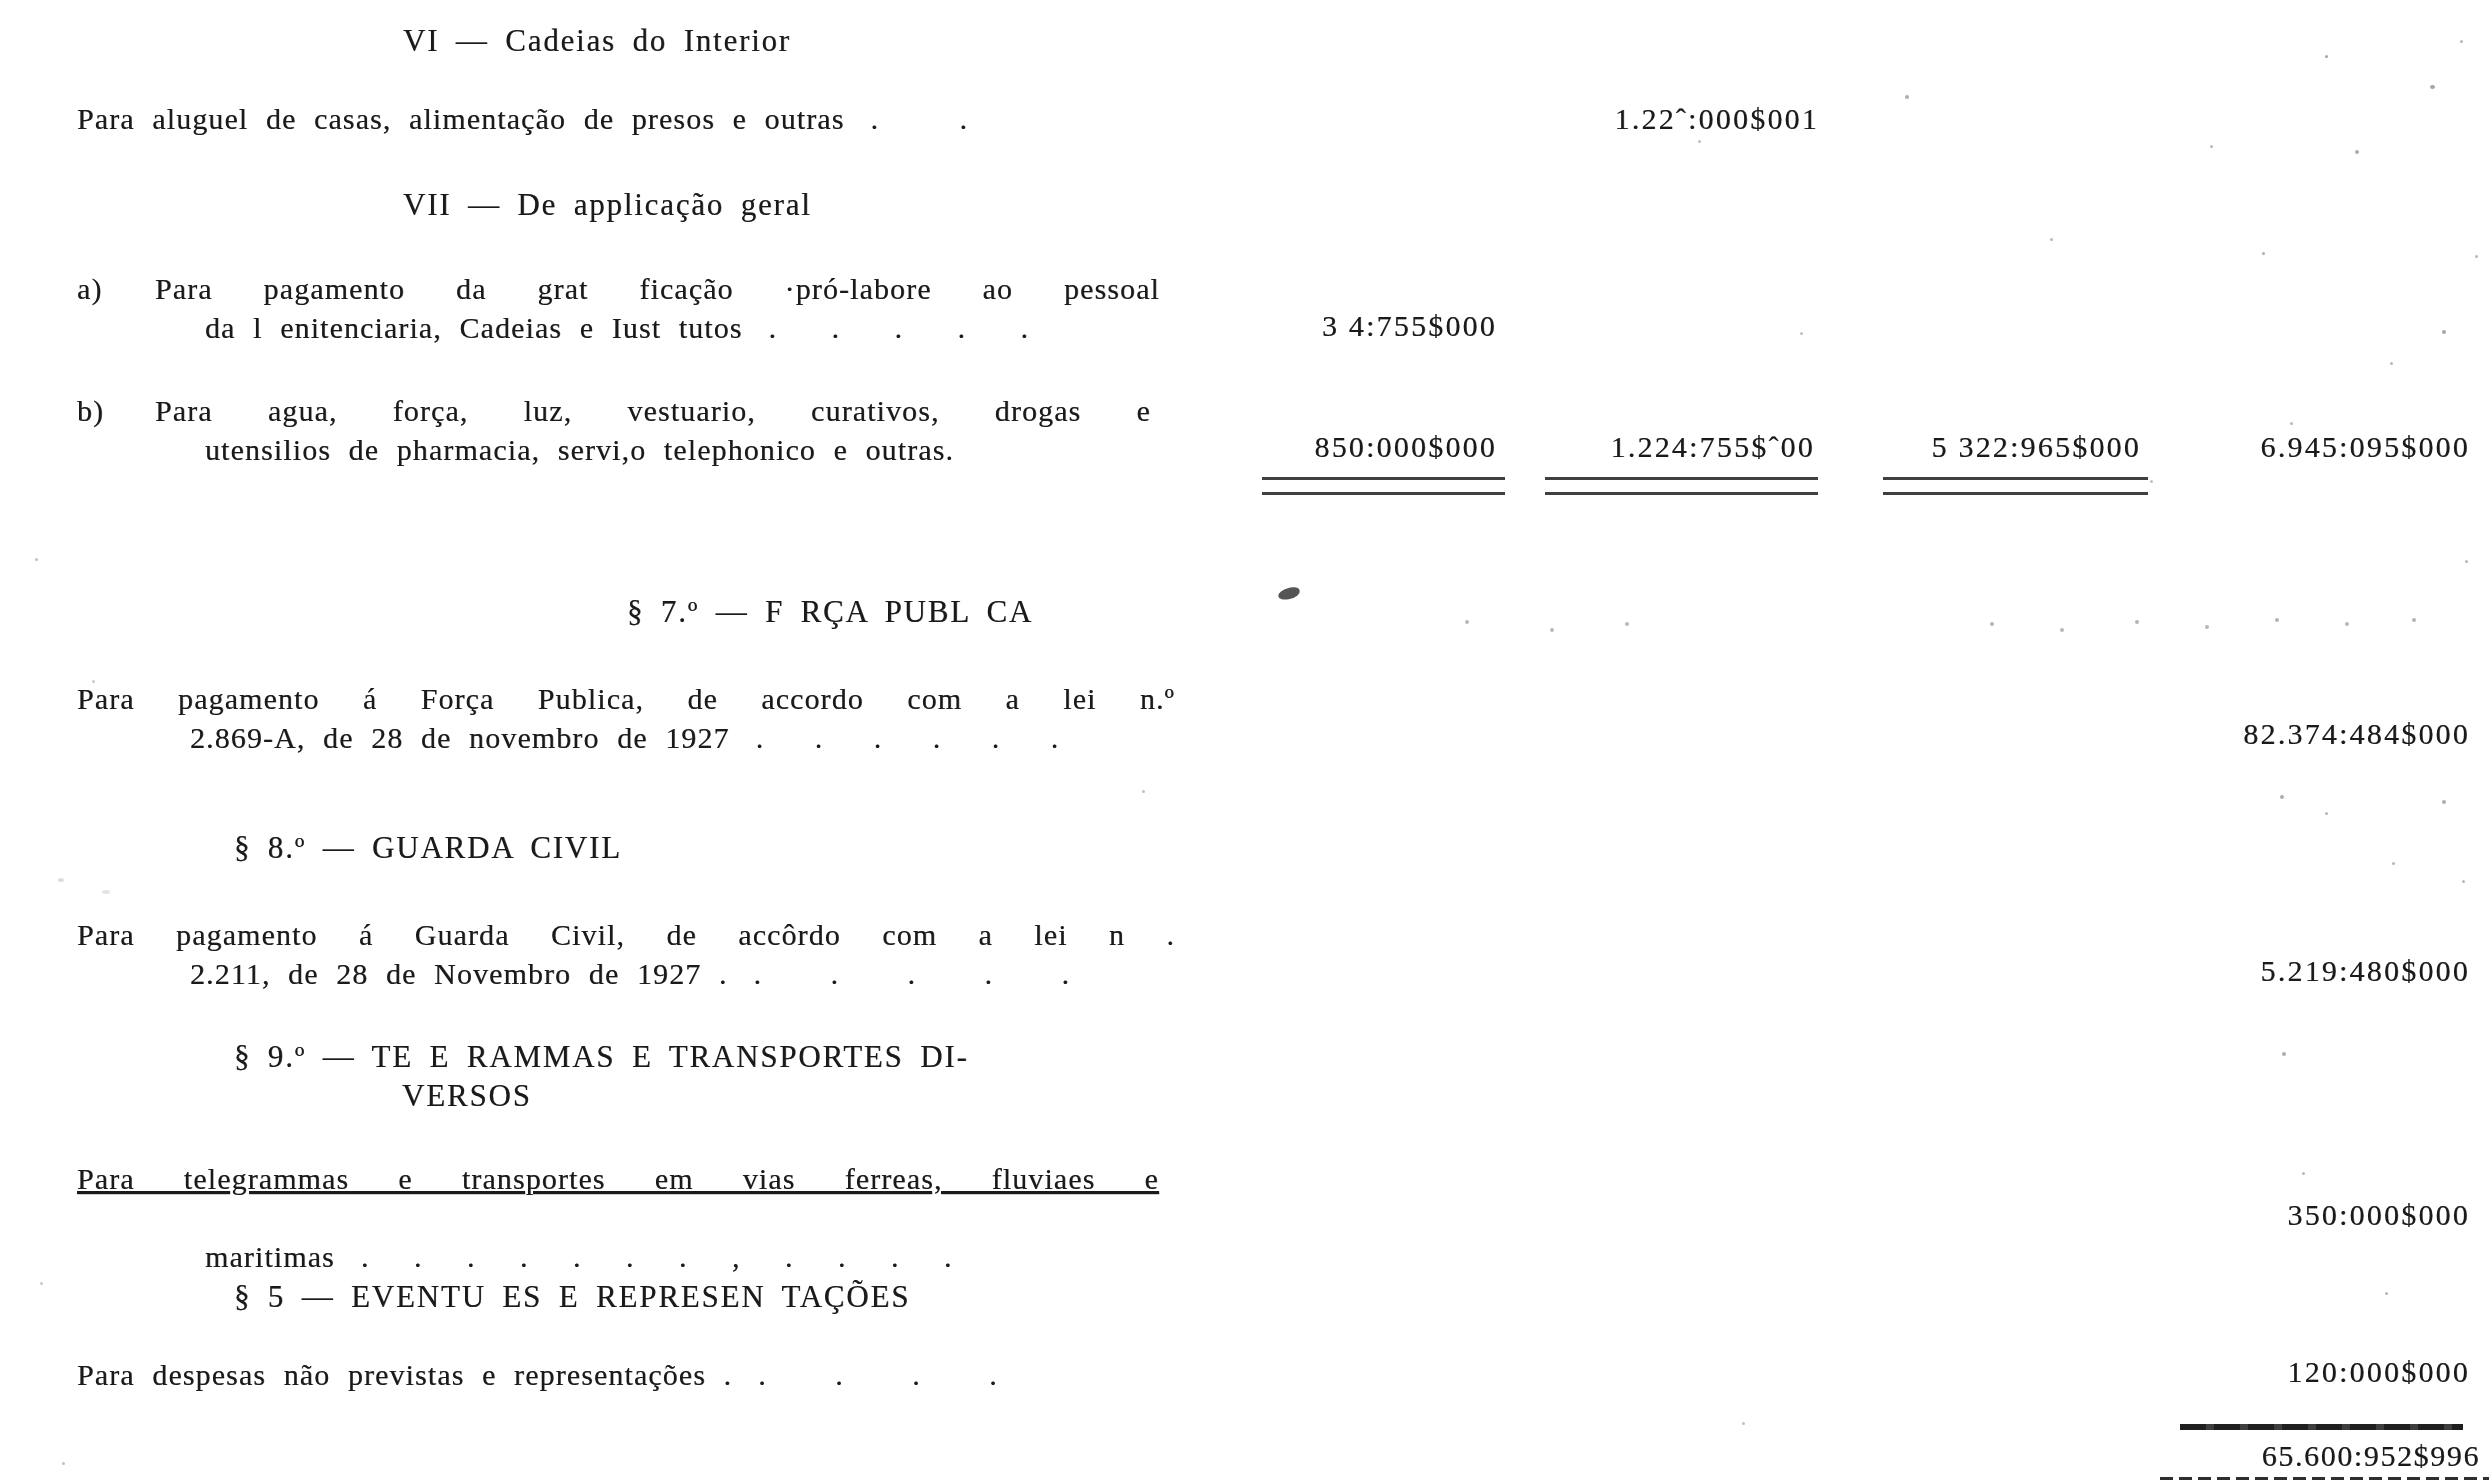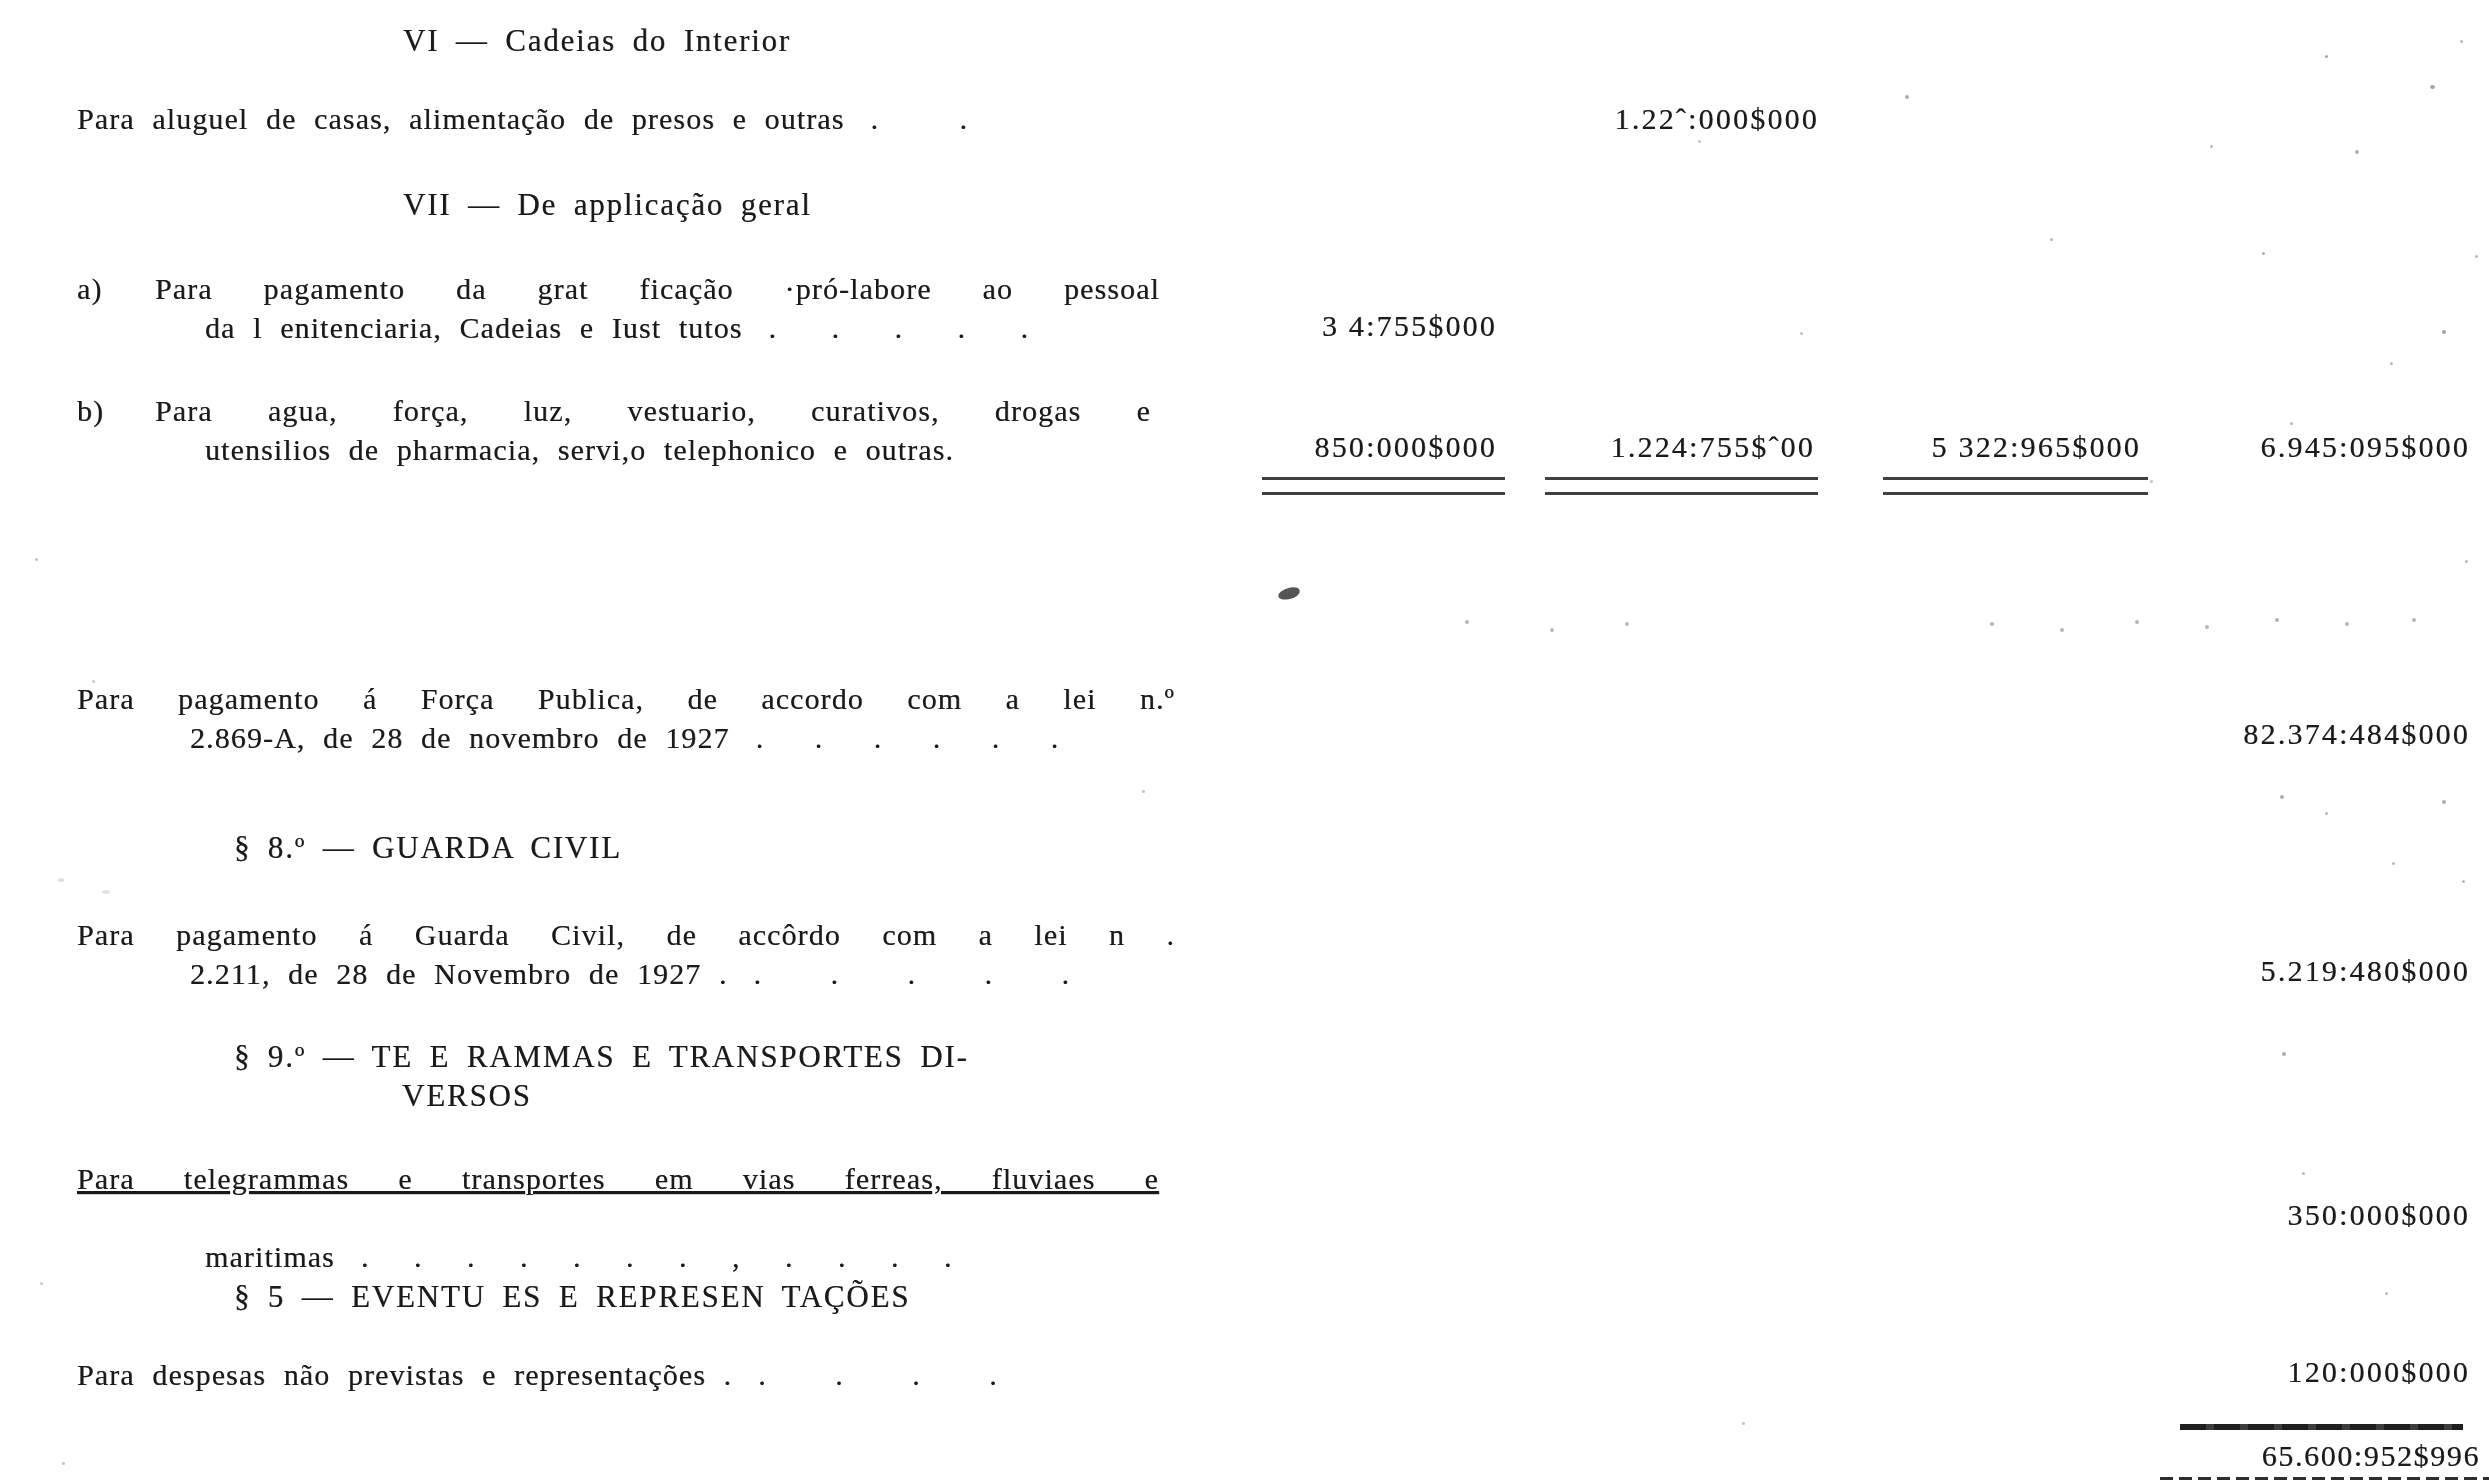--- a/index.html
+++ b/index.html
@@ -25,41 +25,42 @@
   .blot{position:absolute;width:22px;height:11px;background:#2a2a2a;border-radius:60% 40% 55% 45%;transform:rotate(-12deg);opacity:.8;}
 </style>
 </head>
 <body>
 
 <div class="page">
 
   <div class="t head" style="left:403px;top:22px;">VI — Cadeias do Interior</div>
 
   <div class="t body" style="left:77px;top:100px;"><span>Para aluguel de casas, alimentação de presos e outras</span><span class="dots" style="word-spacing:74px;">. .</span></div>
-  <div class="t num" style="left:1500px;top:100px;width:319px;">1.22ˆ:000$000</div>
+  <div class="t num" style="left:1500px;top:100px;width:319px;">1.22ˆ:000$001</div>
 
   <div class="t head" style="left:403px;top:186px;">VII — De applicação geral</div>
 
   <div class="t body" style="left:77px;top:270px;">a)</div>
   <div class="t body just" style="left:155px;top:270px;width:1005px;">Para pagamento da grat ficação ·pró-labore ao pessoal</div>
   <div class="t body" style="left:205px;top:309px;"><span>da l enitenciaria, Cadeias e Iust tutos</span><span class="dots" style="word-spacing:48px;">. . . . .</span></div>
   <div class="t num" style="left:1170px;top:307px;width:327px;">3 4:755$000</div>
 
   <div class="t body" style="left:77px;top:392px;">b)</div>
   <div class="t body just" style="left:155px;top:392px;width:996px;">Para agua, força, luz, vestuario, curativos, drogas e</div>
   <div class="t body" style="left:205px;top:431px;">utensilios de pharmacia, servi,o telephonico e outras.</div>
   <div class="t num" style="left:1170px;top:428px;width:327px;">850:000$000</div>
   <div class="t num" style="left:1500px;top:428px;width:315px;">1.224:755$ˆ00</div>
   <div class="t num" style="left:1830px;top:428px;width:311px;font-family:Liberation Serif, serif;">5 322:965$000</div>
   <div class="t num" style="left:2150px;top:428px;width:320px;">6.945:095$000</div>
 
   <div class="dbl-rule" style="left:1262px;top:477px;width:243px;"></div>
   <div class="dbl-rule" style="left:1545px;top:477px;width:273px;"></div>
   <div class="dbl-rule" style="left:1883px;top:477px;width:265px;"></div>
 
+  <div class="t head" style="left:627px;top:593px;">§ 7.º — F RÇA PUBL CA</div>
   <div class="t body just" style="left:77px;top:680px;width:1098px;">Para pagamento á Força Publica, de accordo com a lei n.º</div>
   <div class="t body" style="left:190px;top:719px;"><span>2.869-A, de 28 de novembro de 1927</span><span class="dots" style="word-spacing:44px;">. . . . . .</span></div>
   <div class="t num" style="left:2150px;top:715px;width:320px;">82.374:484$000</div>
 
   <div class="t head" style="left:234px;top:829px;">§ 8.º — GUARDA CIVIL</div>
   <div class="t body just" style="left:77px;top:916px;width:1098px;">Para pagamento á Guarda Civil, de accôrdo com a lei n .</div>
   <div class="t body" style="left:190px;top:955px;"><span>2.211, de 28 de Novembro de 1927 .</span><span class="dots" style="word-spacing:62px;">. . . . .</span></div>
   <div class="t num" style="left:2150px;top:952px;width:320px;">5.219:480$000</div>
 
   <div class="t head" style="left:234px;top:1038px;">§ 9.º — TE E RAMMAS E TRANSPORTES DI-</div>

